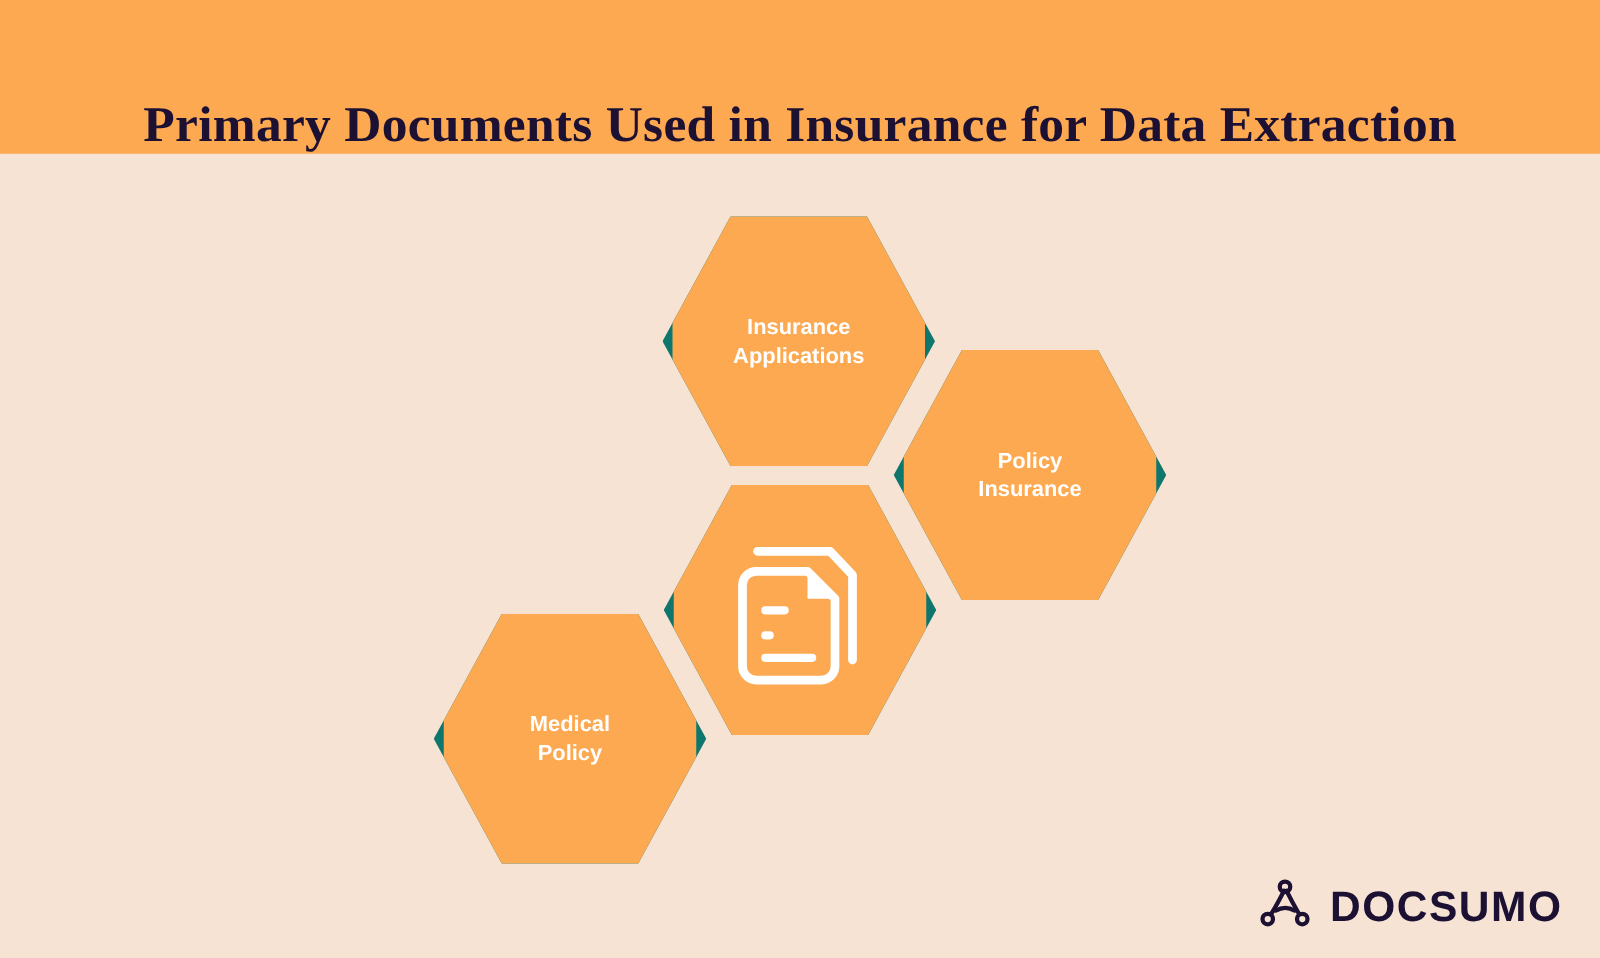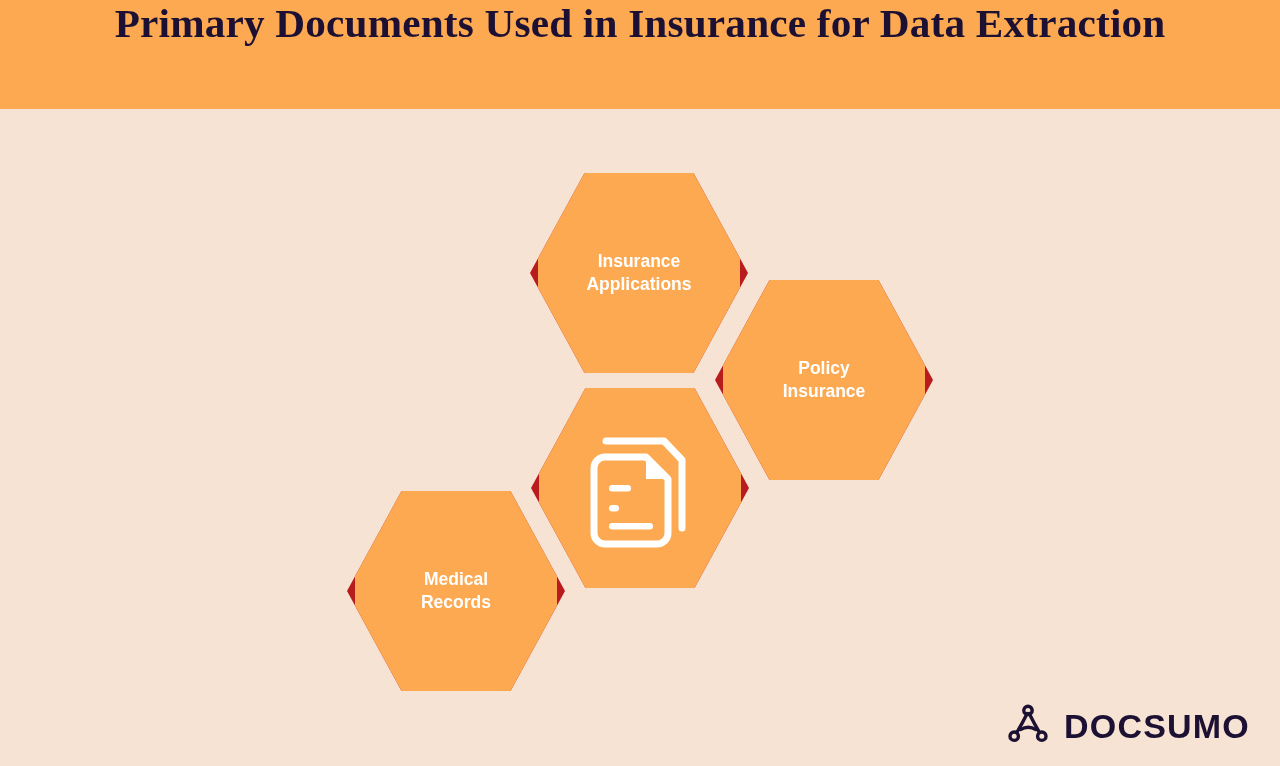--- a/index.html
+++ b/index.html
@@ -14,24 +14,24 @@
     overflow: hidden;
     position: relative;
   }
 
   
   #header-bar {
     position: absolute;
     left: 0;
     top: 0;
     width: 1280px;
-    height: 109px;
+    height: 123px;
     background: #fca951;
     display: flex;
-    align-items: flex-start;
+    align-items: flex-end;
     justify-content: center;
   }
   #header-title {
     font-family: "Liberation Serif", "DejaVu Serif", serif;
     font-weight: bold;
     font-size: 40px;
     color: #1c1033;
     letter-spacing: 0.2px;
     text-align: center;
     white-space: nowrap;
@@ -44,21 +44,21 @@
     left: 0;
     top: 123px;
     width: 1280px;
     height: 643px;
   }
 
   .hex {
     position: absolute;
     width: 218px;
     height: 200px;
-    background: #b91c1c;
+    background: #0f766e;
     -webkit-clip-path: polygon(25% 0%, 75% 0%, 100% 50%, 75% 100%, 25% 100%, 0% 50%);
     clip-path: polygon(25% 0%, 75% 0%, 100% 50%, 75% 100%, 25% 100%, 0% 50%);
     display: flex;
     align-items: center;
     justify-content: center;
     box-sizing: border-box;
     padding: 0 30px;
   }
   
   .hex::before {
@@ -148,21 +148,21 @@
 
         <rect x="25" y="58" width="22" height="6.5" rx="3.25" fill="#ffffff"></rect>
         <rect x="25" y="78" width="10" height="6.5" rx="3.25" fill="#ffffff"></rect>
         <rect x="25" y="96" width="44" height="6.5" rx="3.25" fill="#ffffff"></rect>
       </svg>
     </div>
   </div>
 
   <div class="hex" id="hex-left-down">
     <div class="hex-label">Medical
-Records</div>
+Policy</div>
   </div>
 
 
 </div>
 
 <div id="logo">
   <span id="logo-mark">
     <svg width="44" height="44" viewBox="0 0 44 44" xmlns="http://www.w3.org/2000/svg">
       <g fill="none" stroke="#1c1033" stroke-width="3.4" stroke-linecap="round">
 

